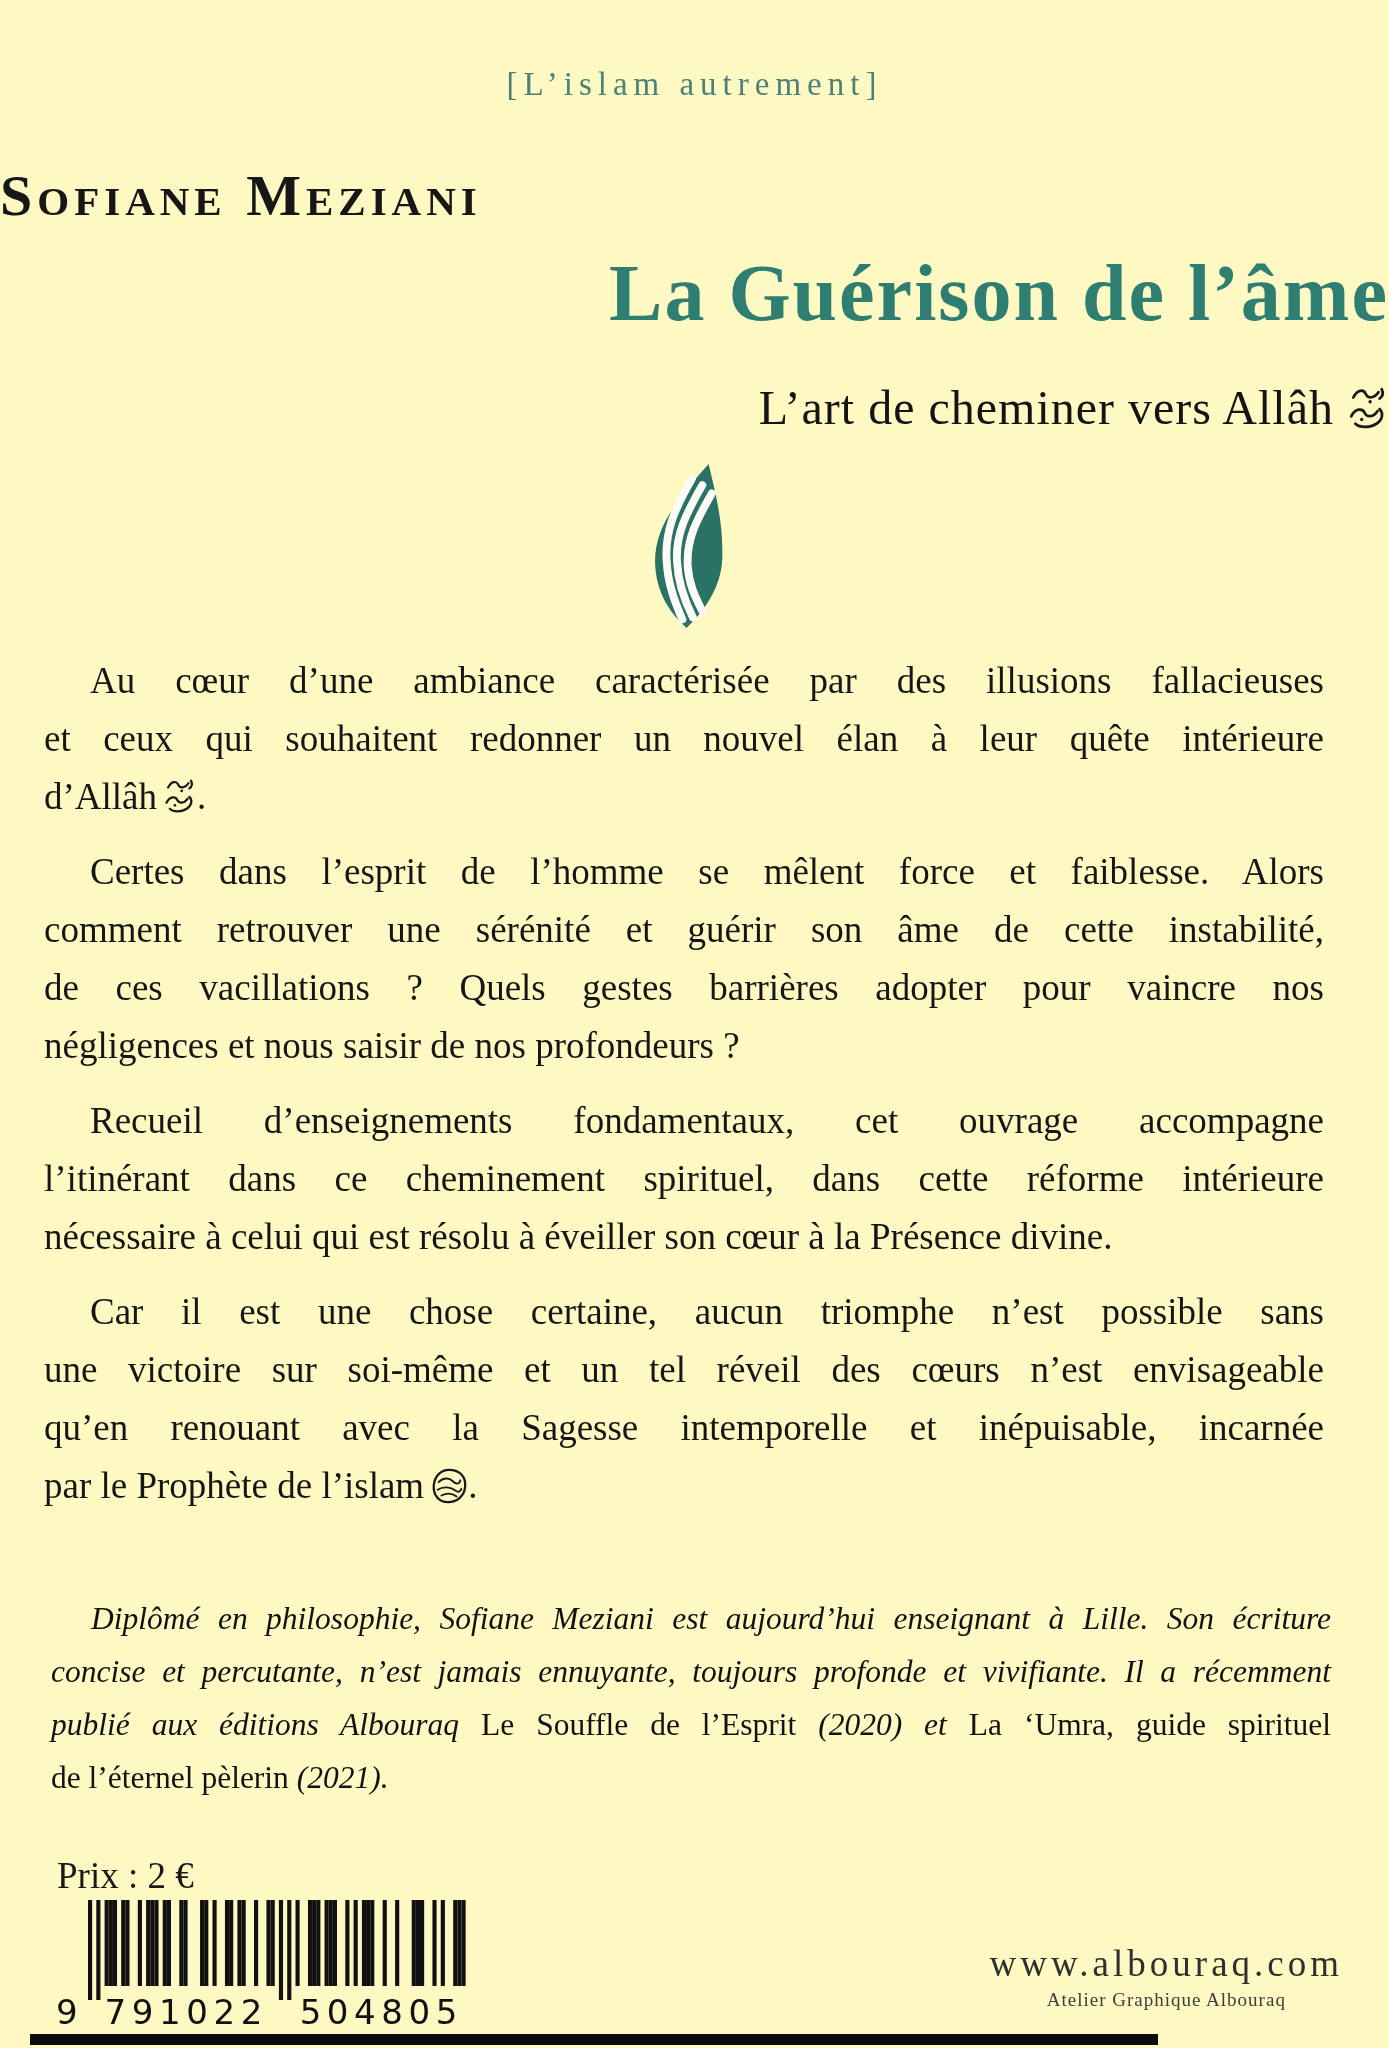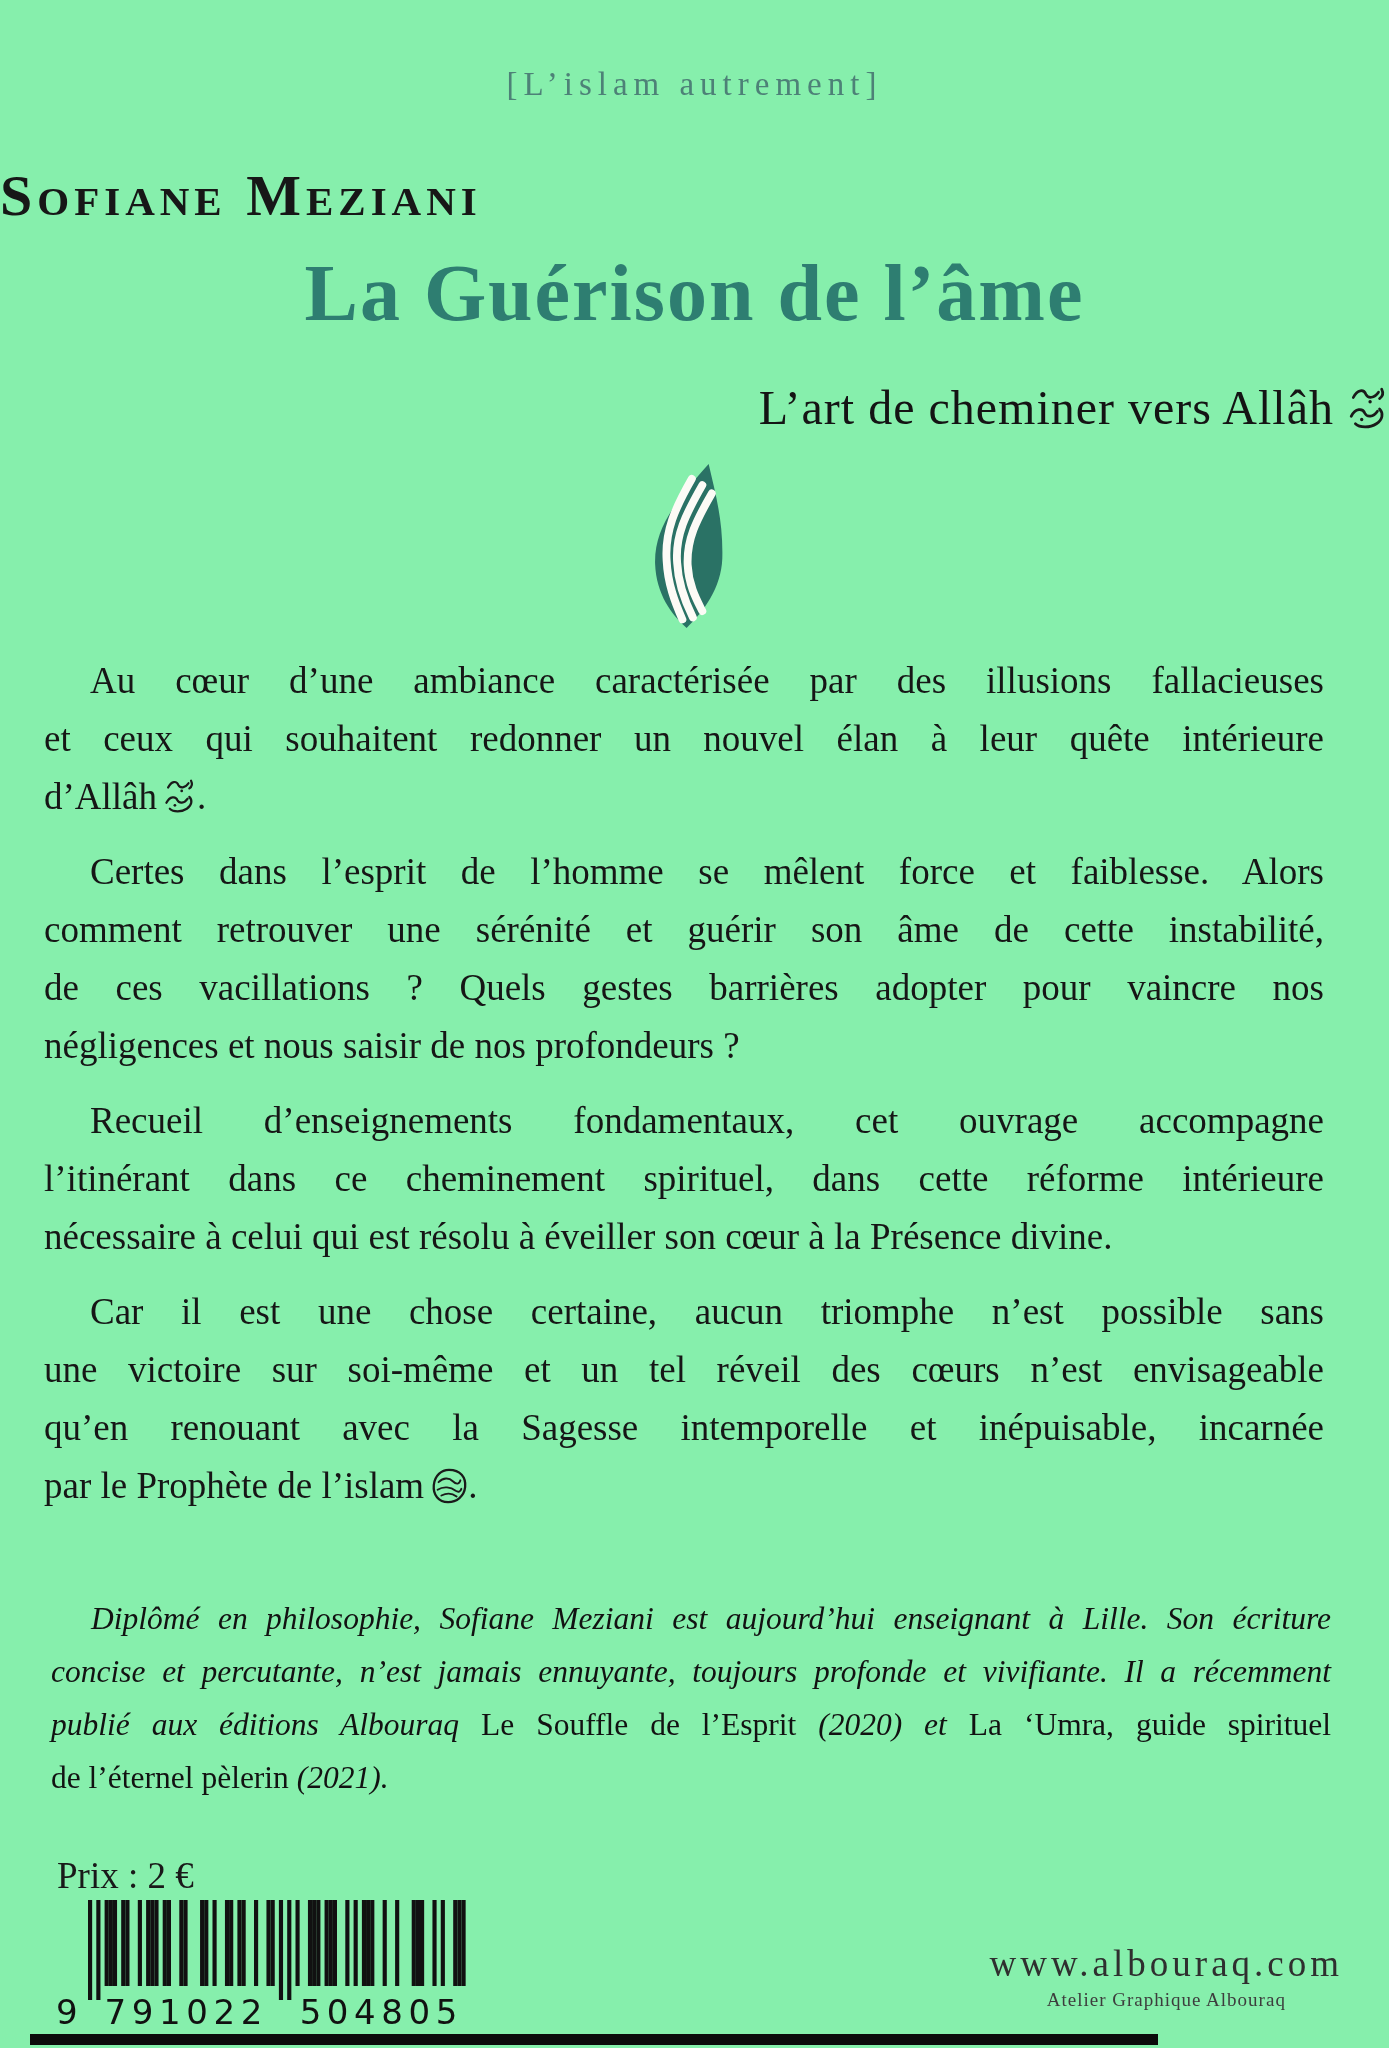--- a/index.html
+++ b/index.html
@@ -1,30 +1,30 @@
 <!DOCTYPE html>
 <html><head>
 <meta charset="utf-8">
 <style>
   html,body{margin:0;padding:0;background:#e8e8e8;}
   .page{
     position:relative;width:1389px;height:2048px;margin:0 auto;
-    background:#86efac;overflow:hidden;
+    background:#fef9c3;overflow:hidden;
     font-family:"Liberation Serif","DejaVu Serif",serif;color:#161616;
   }
   .collection{
     position:absolute;top:66px;left:0;right:0;text-align:center;
     font-size:33px;letter-spacing:6px;color:#4d8177;
   }
   .author{
     position:absolute;top:162px;left:0;right:0;
     font-variant:small-caps;font-weight:700;font-size:58px;letter-spacing:5px;color:#171717;
   }
   .title{
-    position:absolute;top:248px;left:0;right:0;margin:0;text-align:center;
+    position:absolute;top:248px;left:0;right:0;margin:0;text-align:right;
     font-weight:700;font-size:80px;letter-spacing:2px;color:#2e7e71;
   }
   .subtitle{
     position:absolute;top:380px;left:0;right:0;text-align:right;
     font-size:48px;letter-spacing:1px;color:#141414;white-space:nowrap;
   }
   .subtitle .mark svg{vertical-align:-8px;}
   .logo{position:absolute;top:462px;left:50%;transform:translateX(-50%);}
   .synopsis{
     position:absolute;top:652px;left:44px;width:1280px;

